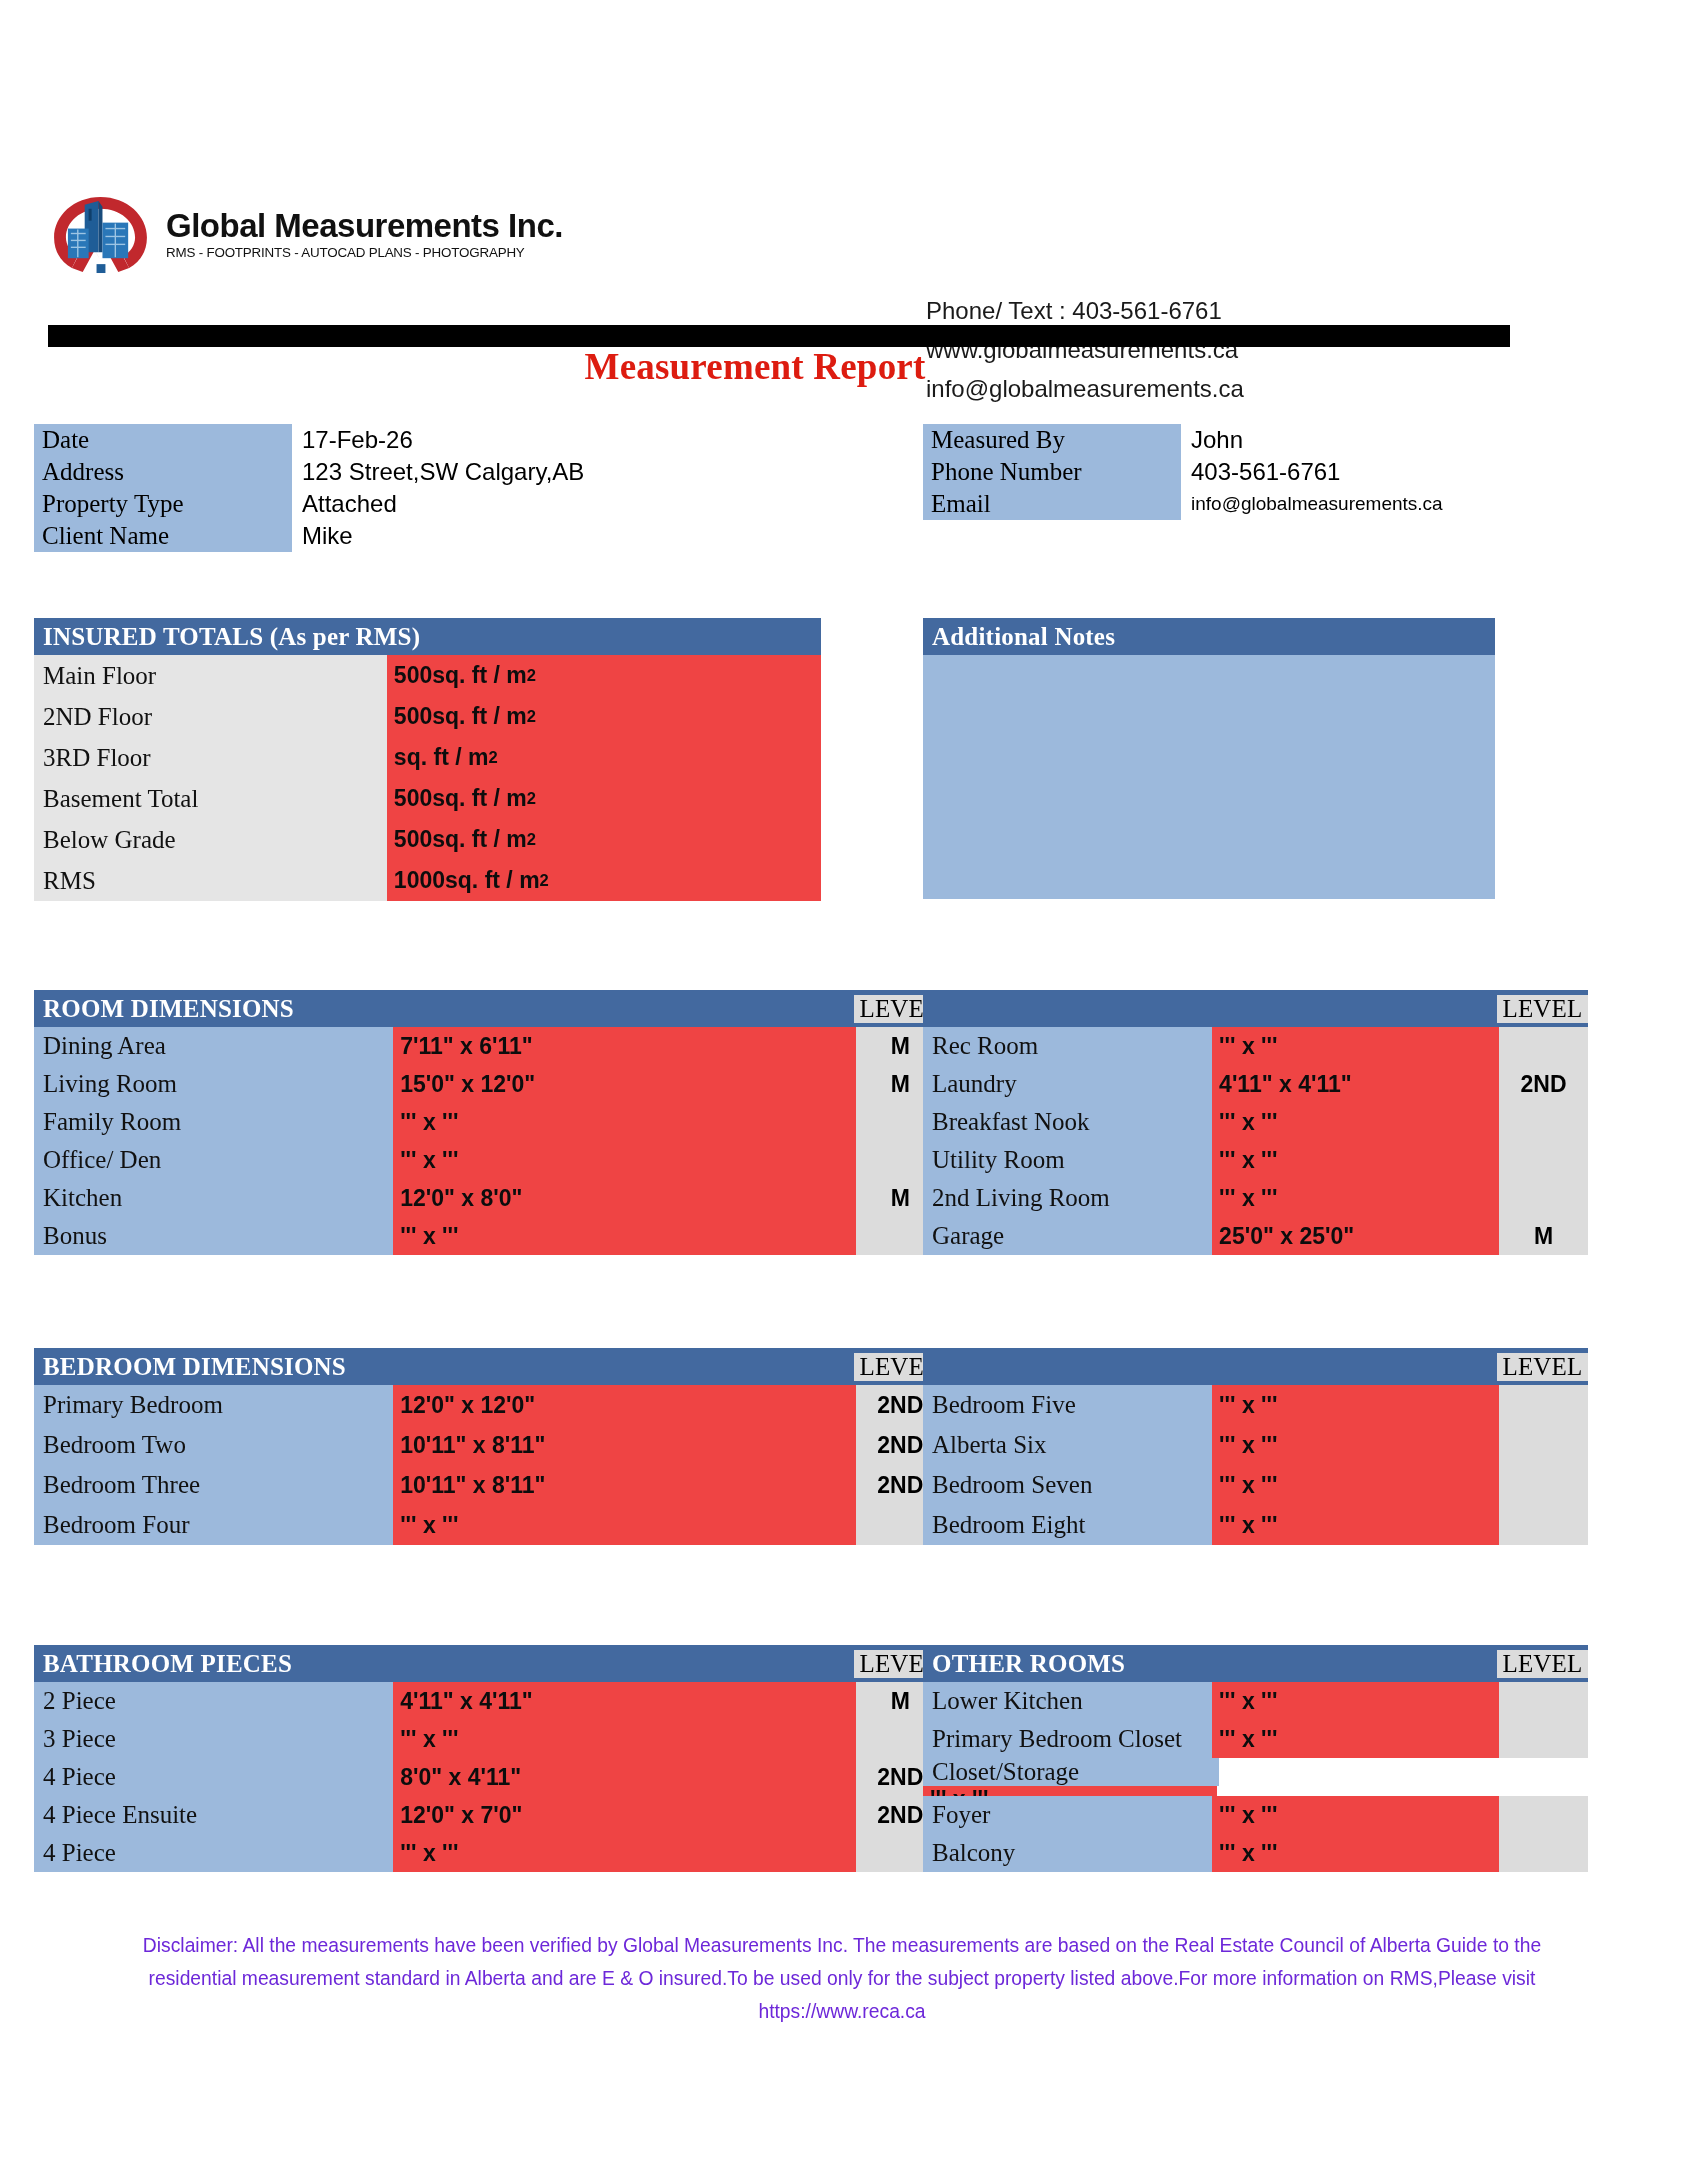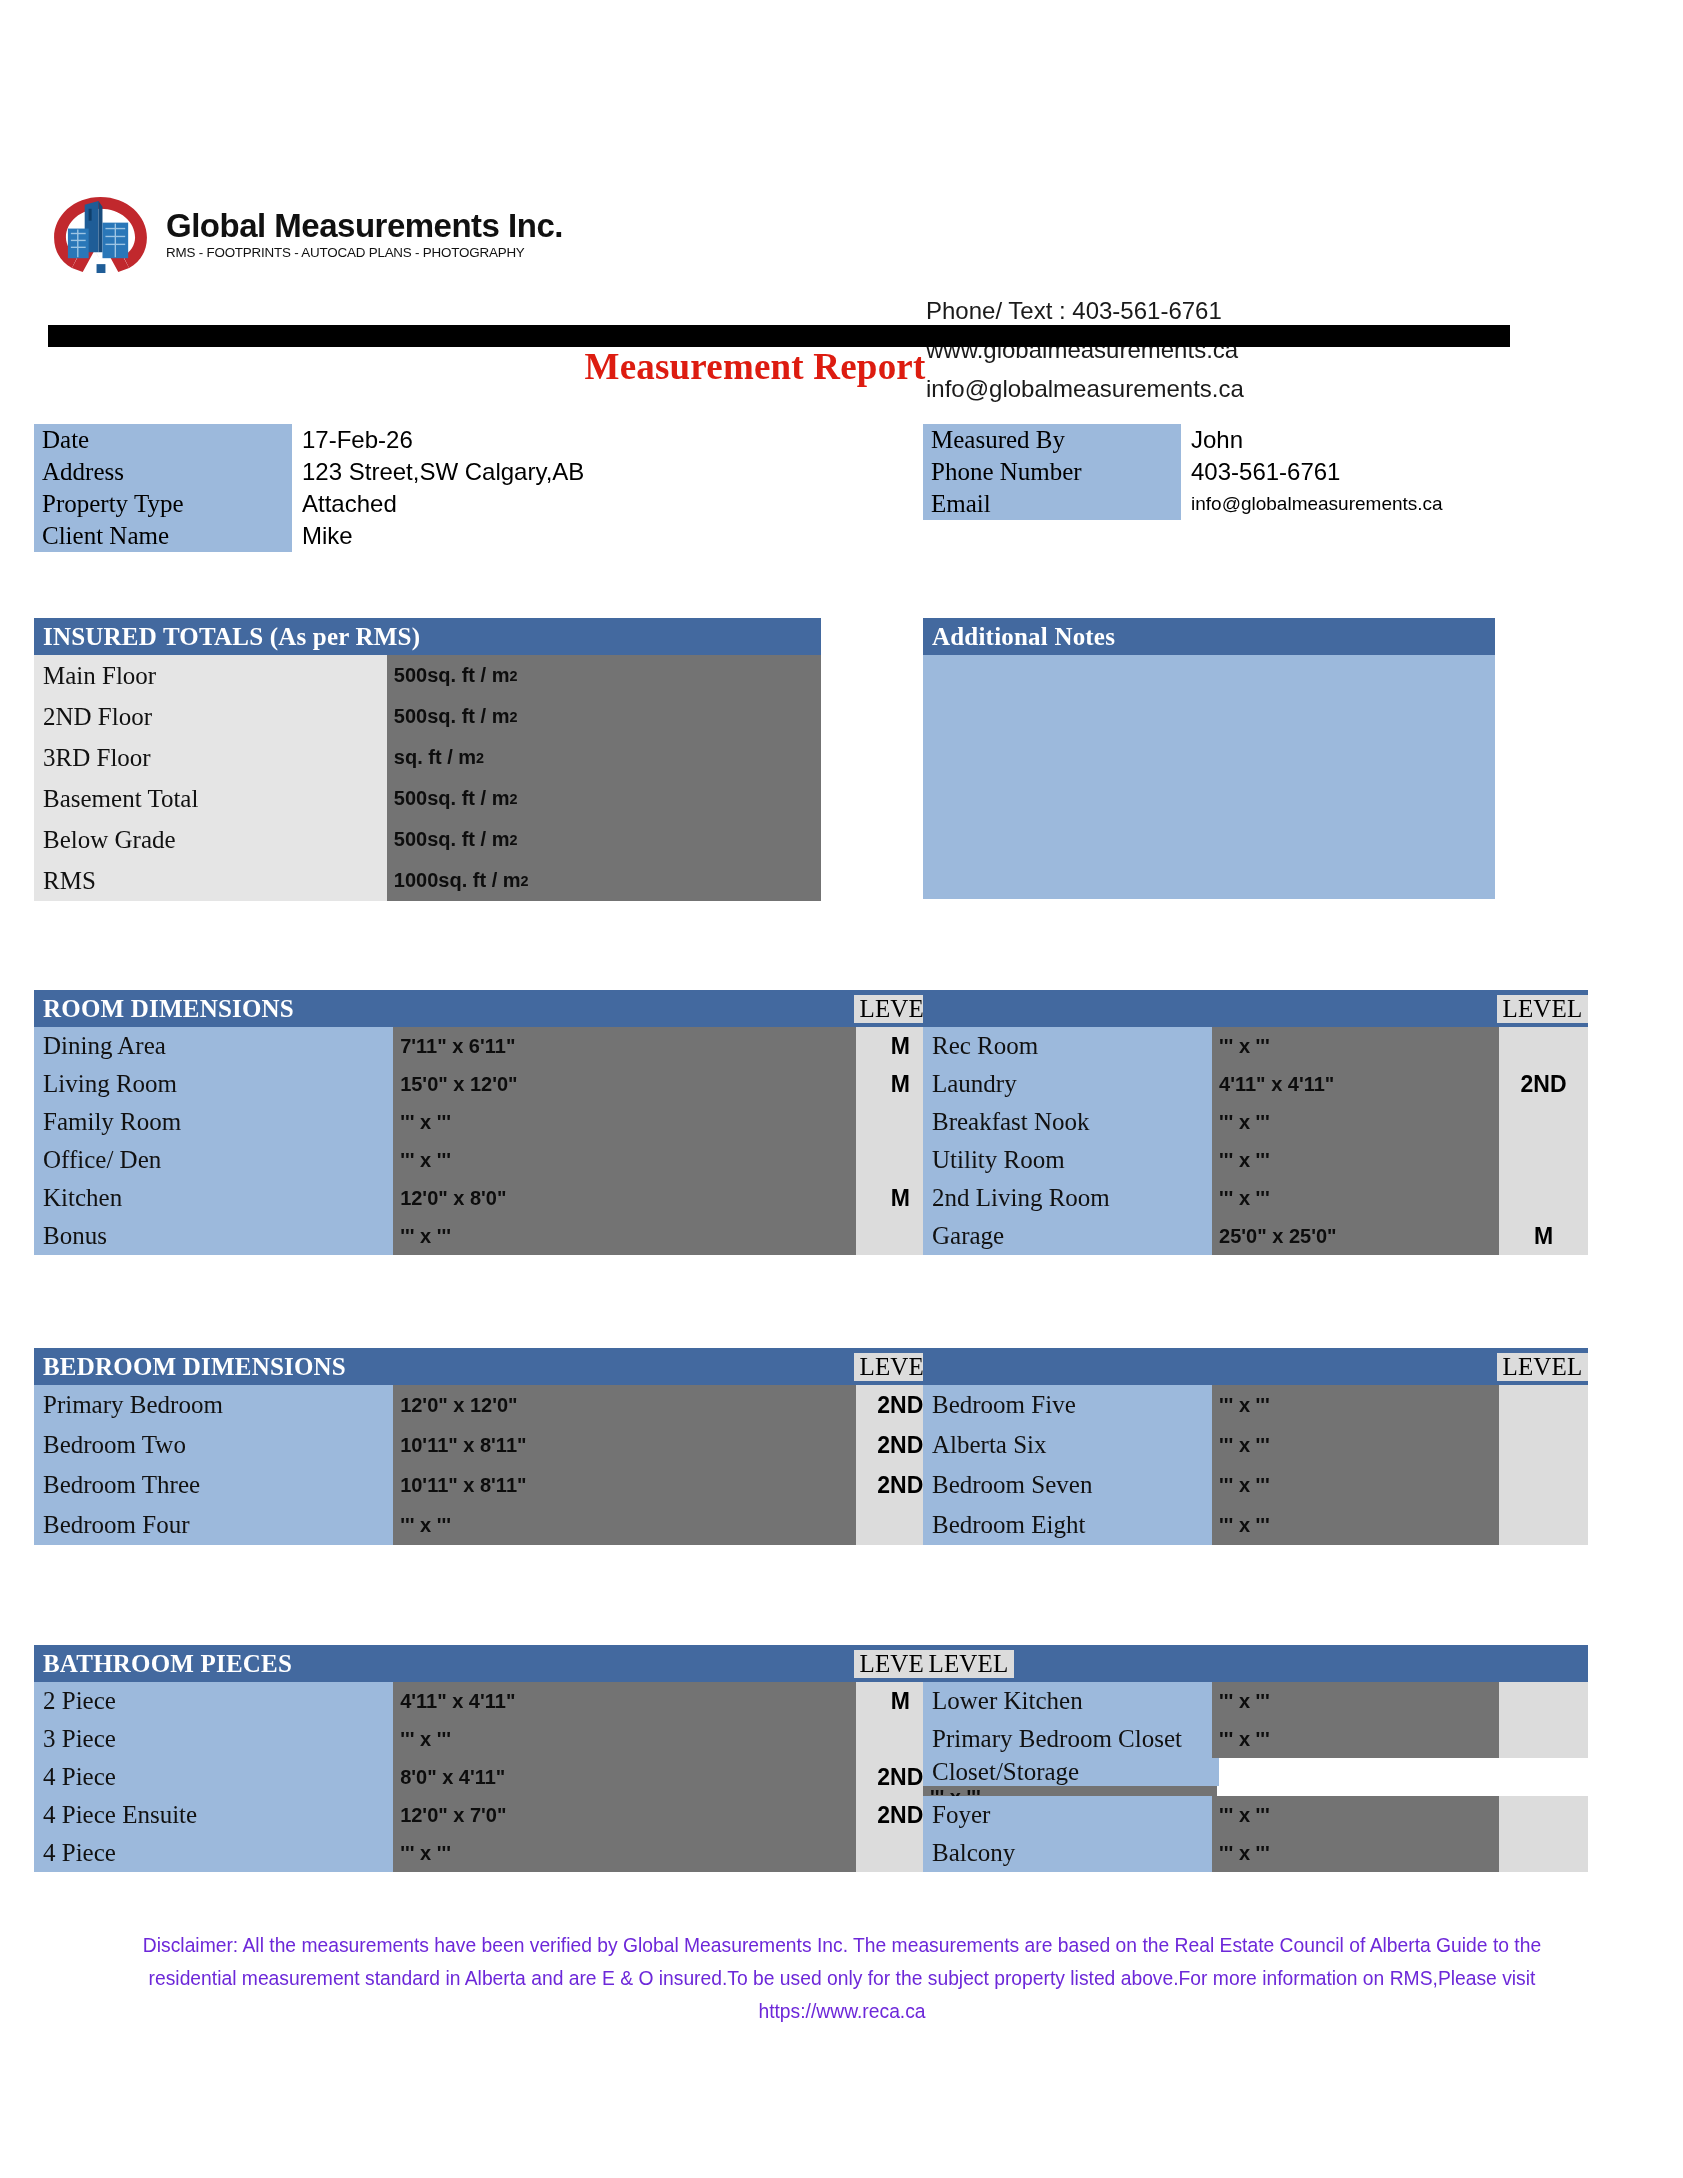--- a/index.html
+++ b/index.html
@@ -57,22 +57,22 @@
   .bar .t{padding-left:9px;}
 
   
   .row{display:flex; align-items:stretch;}
   .cell-lbl{
     font-size:25px; padding-left:9px; display:flex; align-items:center;
     font-family:"Liberation Serif", serif; color:#111;
   }
   .cell-val{
     font-family:"Liberation Sans", sans-serif;
-    font-size:20px; font-weight:bold; display:flex; align-items:center;
-    padding-left:7px; color:#0d0d0d; background:#737373;
+    font-size:23px; font-weight:bold; display:flex; align-items:center;
+    padding-left:7px; color:#0d0d0d; background:#ef4444;
   }
   .cell-lvl{
     font-family:"Liberation Sans", sans-serif;
     font-size:23px; font-weight:bold;
     display:flex; align-items:center; justify-content:center;
   }
 
   
   #info-left{left:34px; top:424px; width:812px;}
   #info-right{left:923px; top:424px; width:594px;}
@@ -423,20 +423,21 @@
         <div class="row" style="height: 38px;">
           <div class="cell-lbl lbl-blue">4 Piece</div>
           <div class="cell-val">''' x '''</div>
           <div class="cell-lvl lvl-grey"></div>
         </div>
       </div>
   </div>
 
   <div class="sec3 right w-right L-right" id="other-right" style="top:1645px">
     <div class="bar hdr-blue">
+      <span class="name">OTHER ROOMS</span>
       <span class="lvl">LEVEL</span>
     </div>
     <div class="rows">
         <div class="row" style="height: 38px;">
           <div class="cell-lbl lbl-blue">Lower Kitchen</div>
           <div class="cell-val">''' x '''</div>
           <div class="cell-lvl lvl-grey"></div>
         </div>
         <div class="row" style="height: 38px;">
           <div class="cell-lbl lbl-blue">Primary Bedroom Closet</div>

